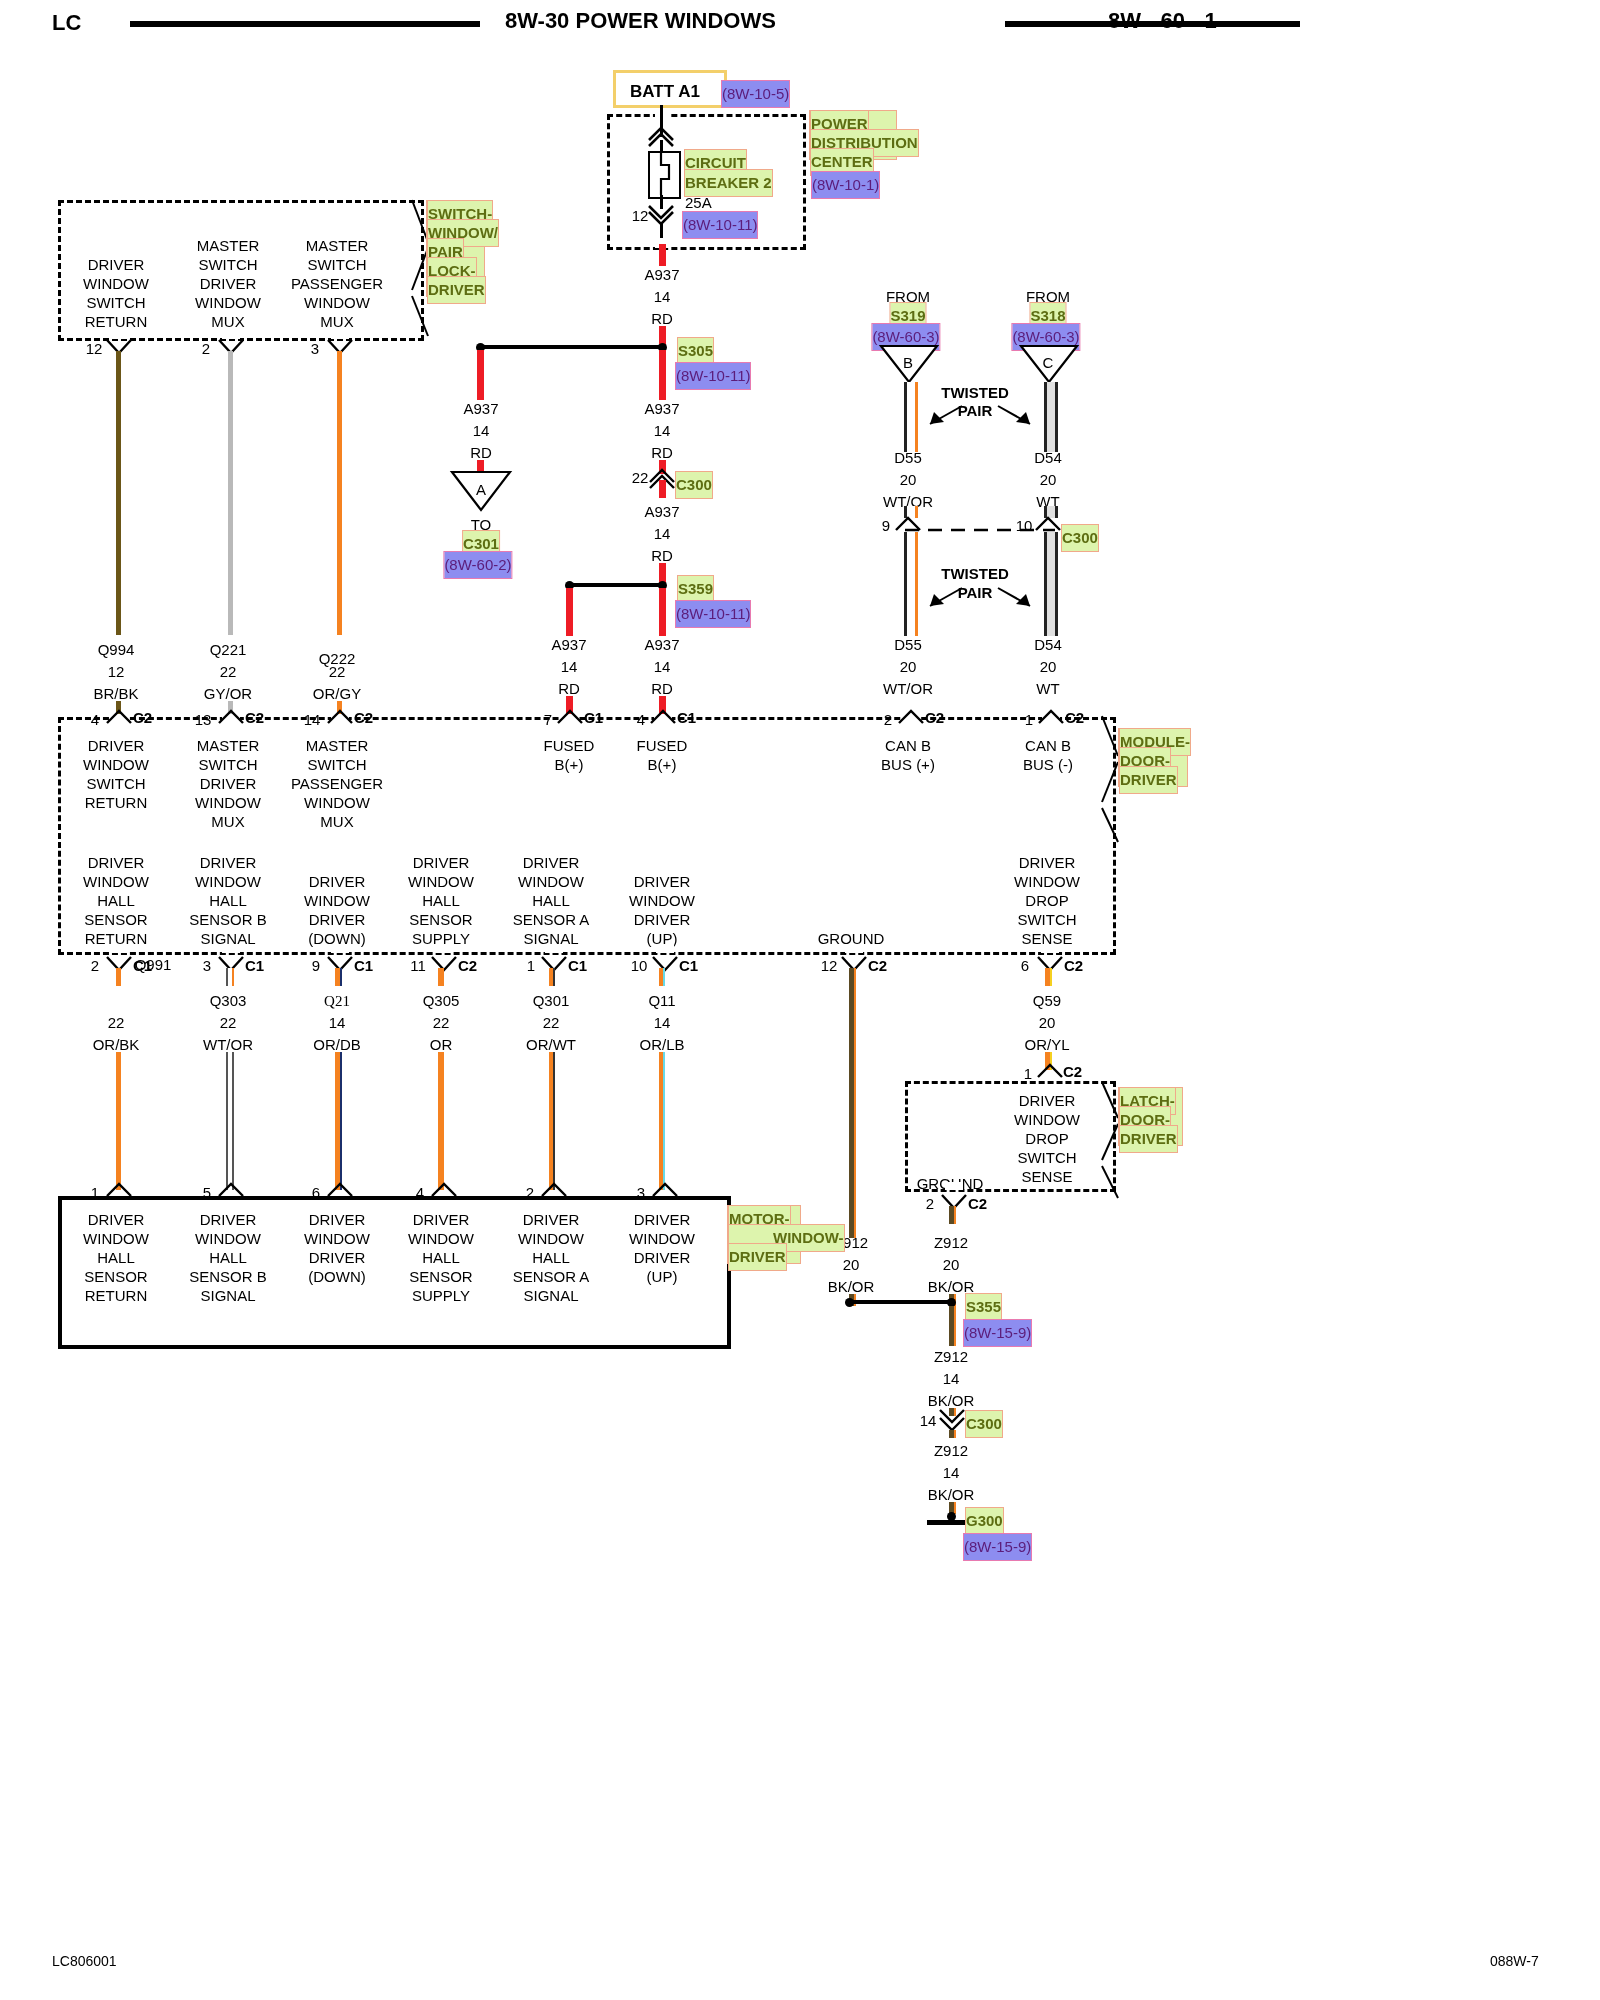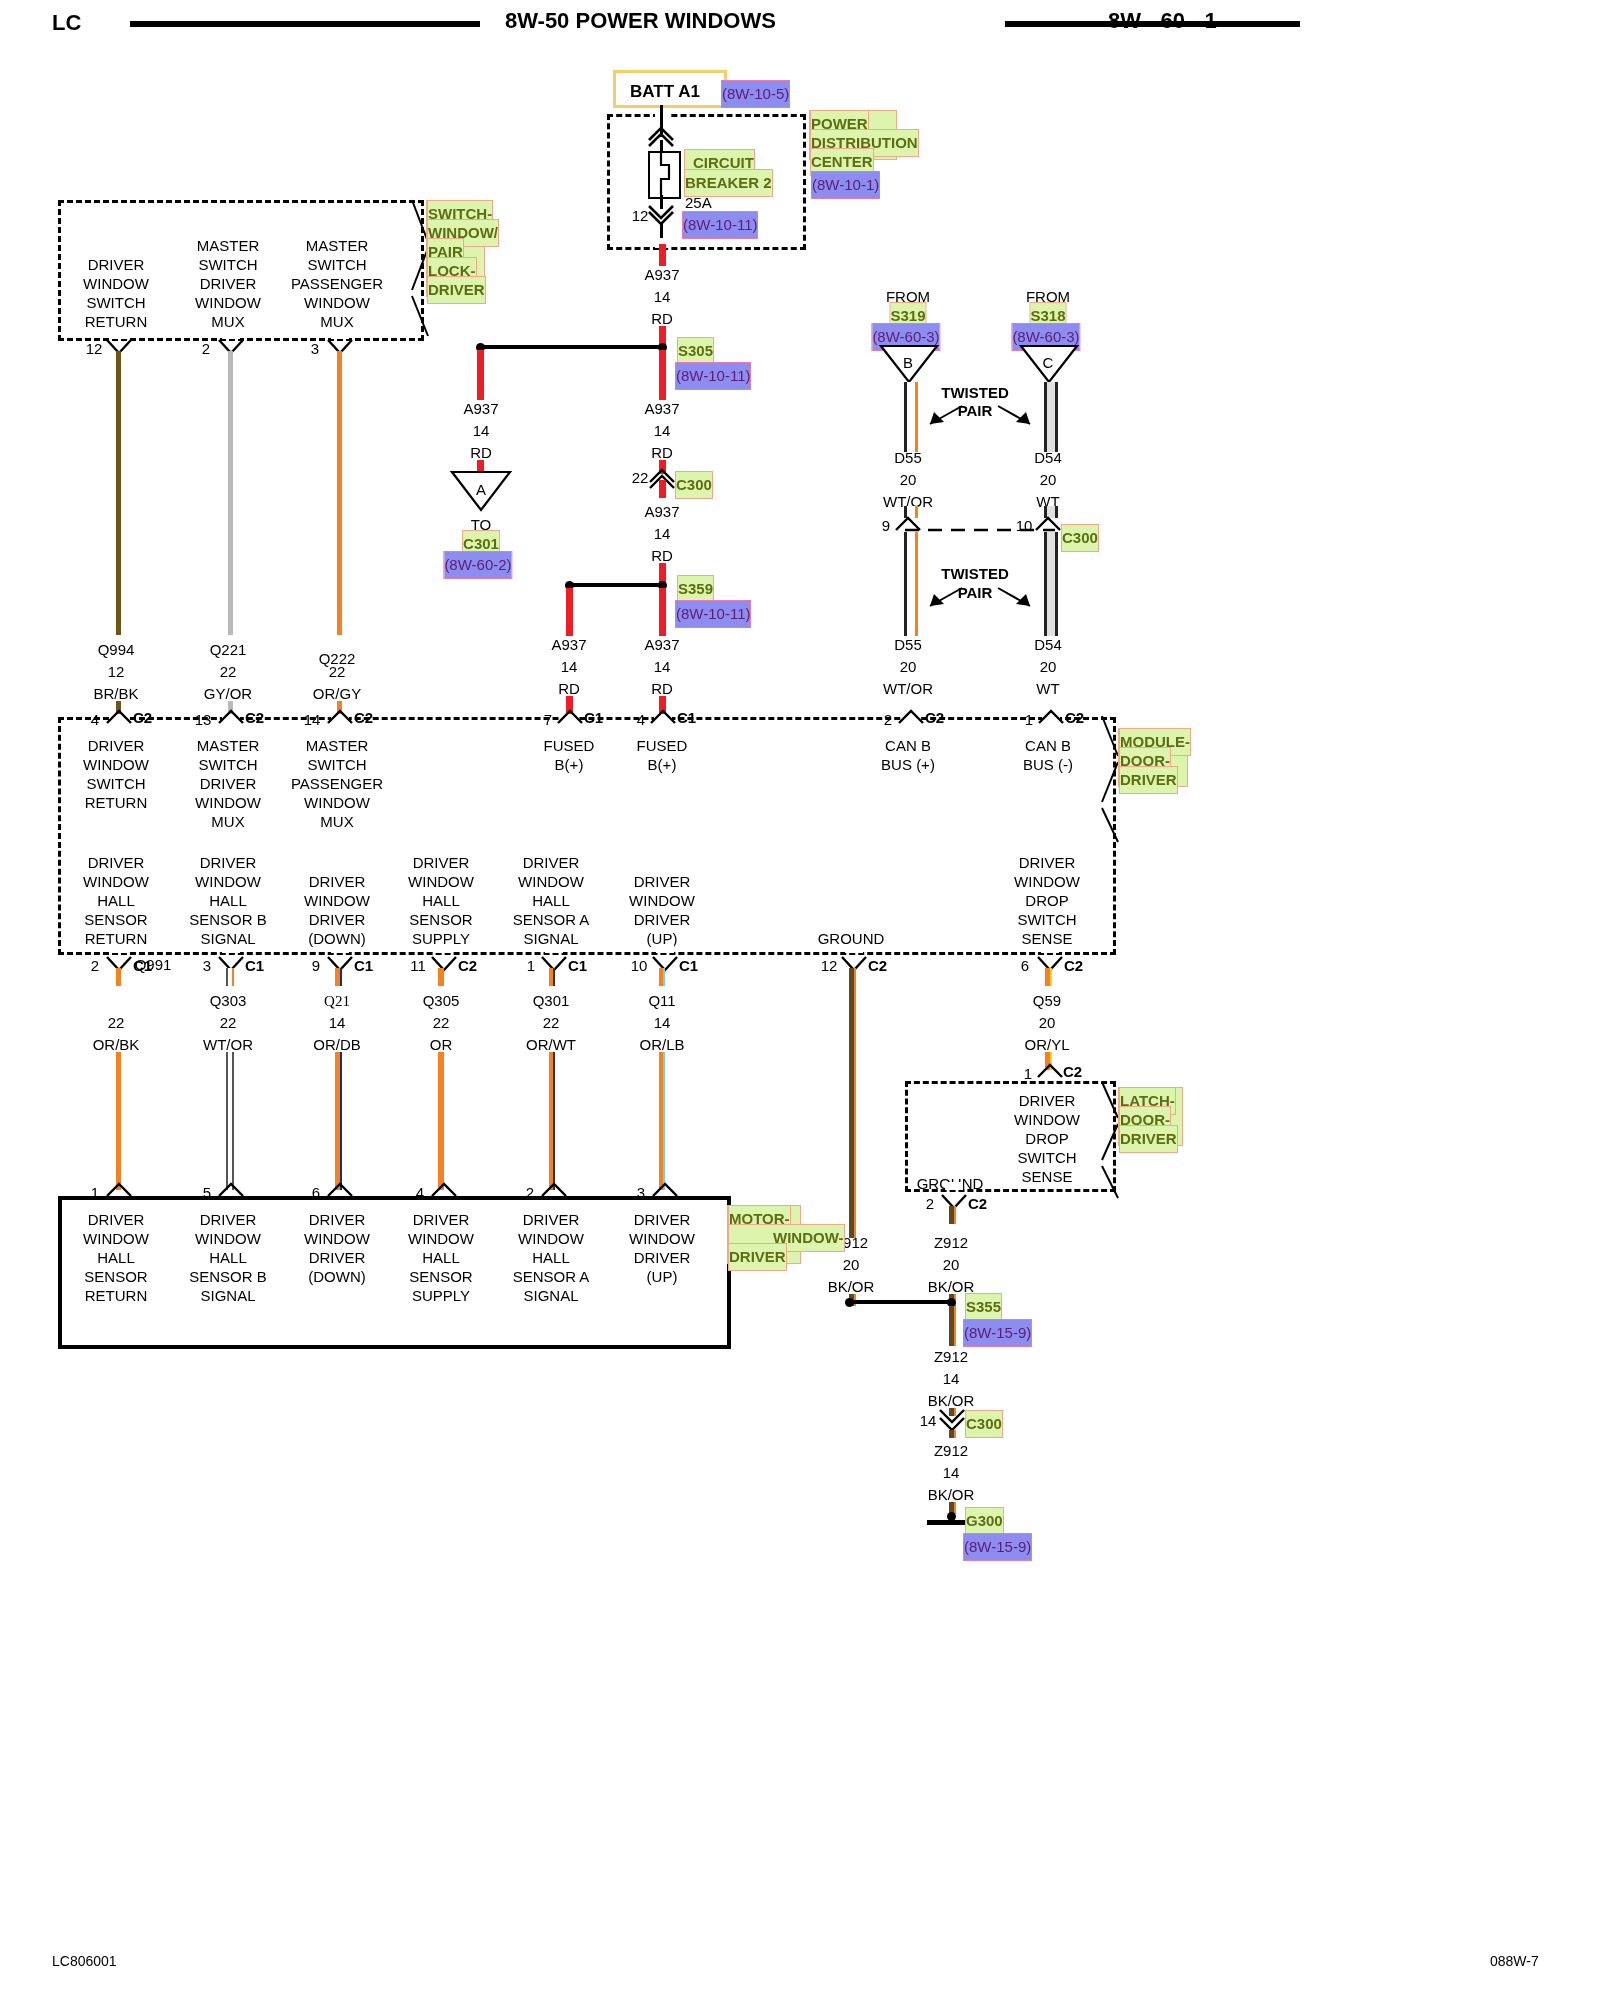--- a/index.html
+++ b/index.html
@@ -28,21 +28,21 @@
   svg{position:absolute;overflow:visible;}
   .mask{position:absolute;background:#fff;}
 </style>
 </head>
 <body>
 
 <div class="stage">
 
   <div class="hdr" style="left:52px;top:10px;">LC</div>
   <div class="rule" style="left:130px;top:21px;width:350px;height:6px;"></div>
-  <div class="hdr" style="left:505px;top:8px;">8W-50 POWER WINDOWS</div>
+  <div class="hdr" style="left:505px;top:8px;">8W-30 POWER WINDOWS</div>
   <div class="rule" style="left:1005px;top:21px;width:295px;height:6px;"></div>
   <div class="hdr" style="left:1108px;top:8px;">8W - 60 - 1</div>
 
   <div class="dashbox" style="left:607px;top:114px;width:193px;height:130px;"></div>
 
   <div class="hl-yellowbox" style="position:absolute;left:616px;top:73px;width:108px;height:32px;"></div>
   <div class="tl b" style="left:630px;top:79px;font-size:17px;">BATT A1</div>
   <div class="tl hl-blue" style="left:722px;top:81px;font-size:15px;">(8W-10-5)</div>
 
   <div class="mask" style="left:655px;top:110px;width:14px;height:10px;"></div>
@@ -51,21 +51,21 @@
   <svg style="left:646px;top:126px;width:32px;height:20px;">
     <polyline points="3,14 15,2 27,14" fill="none" stroke="#000" stroke-width="2.6"></polyline>
     <polyline points="3,20 15,8 27,20" fill="none" stroke="#000" stroke-width="2.6"></polyline>
   </svg>
   <div class="rule" style="left:660px;top:140px;width:3px;height:12px;"></div>
 
   <div style="position:absolute;left:648px;top:151px;width:29px;height:44px;border:2px solid #000;background:#fff;"></div>
   <svg style="left:648px;top:151px;width:29px;height:44px;">
     <polyline points="13,0 13,14 21,14 21,28 13,28 13,44" fill="none" stroke="#000" stroke-width="2.2"></polyline>
   </svg>
-  <div class="tl hl-green" style="left:685px;top:150px;padding-left:8px;">CIRCUIT</div>
+  <div class="tl hl-green" style="left:685px;top:150px;">CIRCUIT</div>
   <div class="tl hl-green" style="left:685px;top:170px;">BREAKER 2</div>
   <div class="tl" style="left:685px;top:190px;">25A</div>
   <div class="tl hl-blue" style="left:683px;top:212px;">(8W-10-11)</div>
 
   <div class="rule" style="left:660px;top:195px;width:3px;height:14px;"></div>
   <svg style="left:646px;top:206px;width:32px;height:20px;">
     <polyline points="3,0 15,12 27,0" fill="none" stroke="#000" stroke-width="2.6"></polyline>
     <polyline points="3,6 15,18 27,6" fill="none" stroke="#000" stroke-width="2.6"></polyline>
   </svg>
   <div class="t" style="left:640px;top:203px;">12</div>

